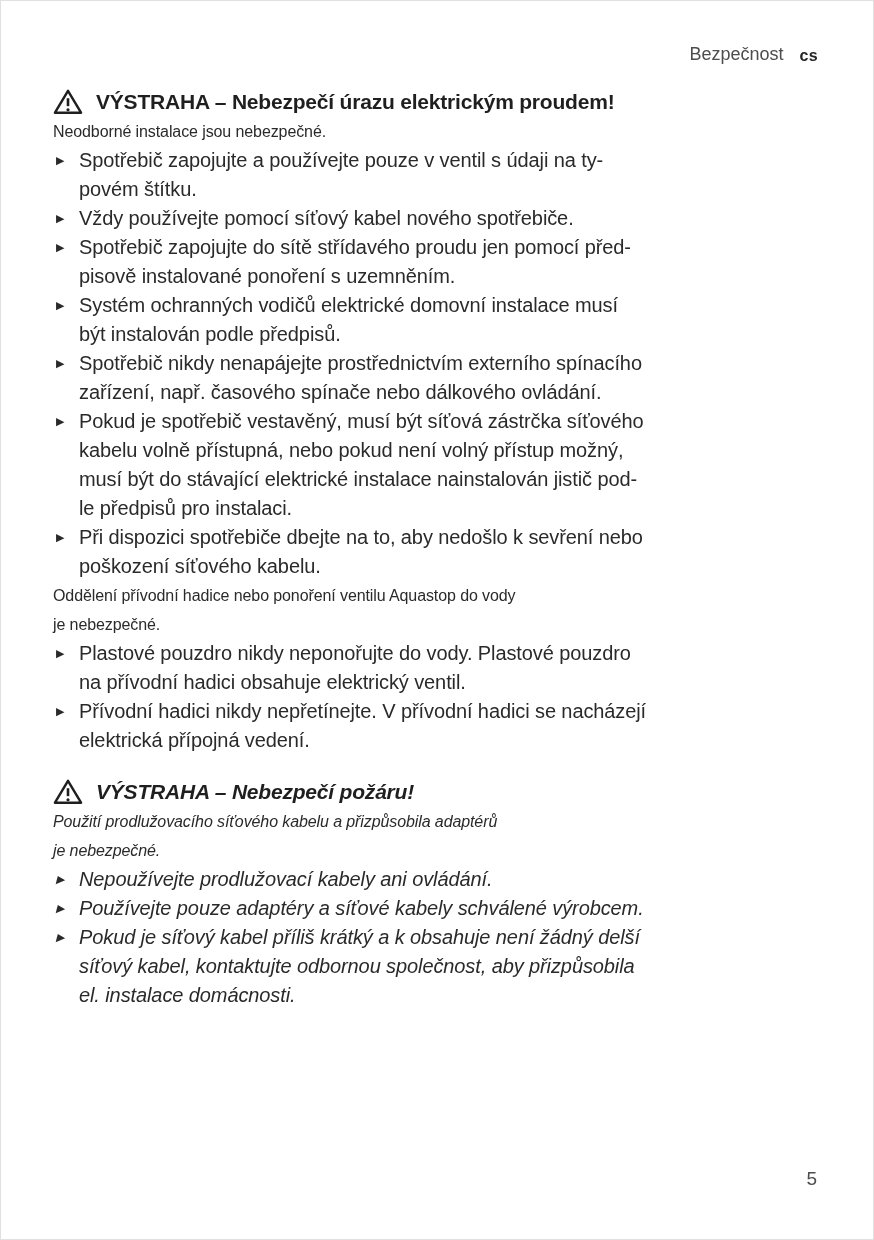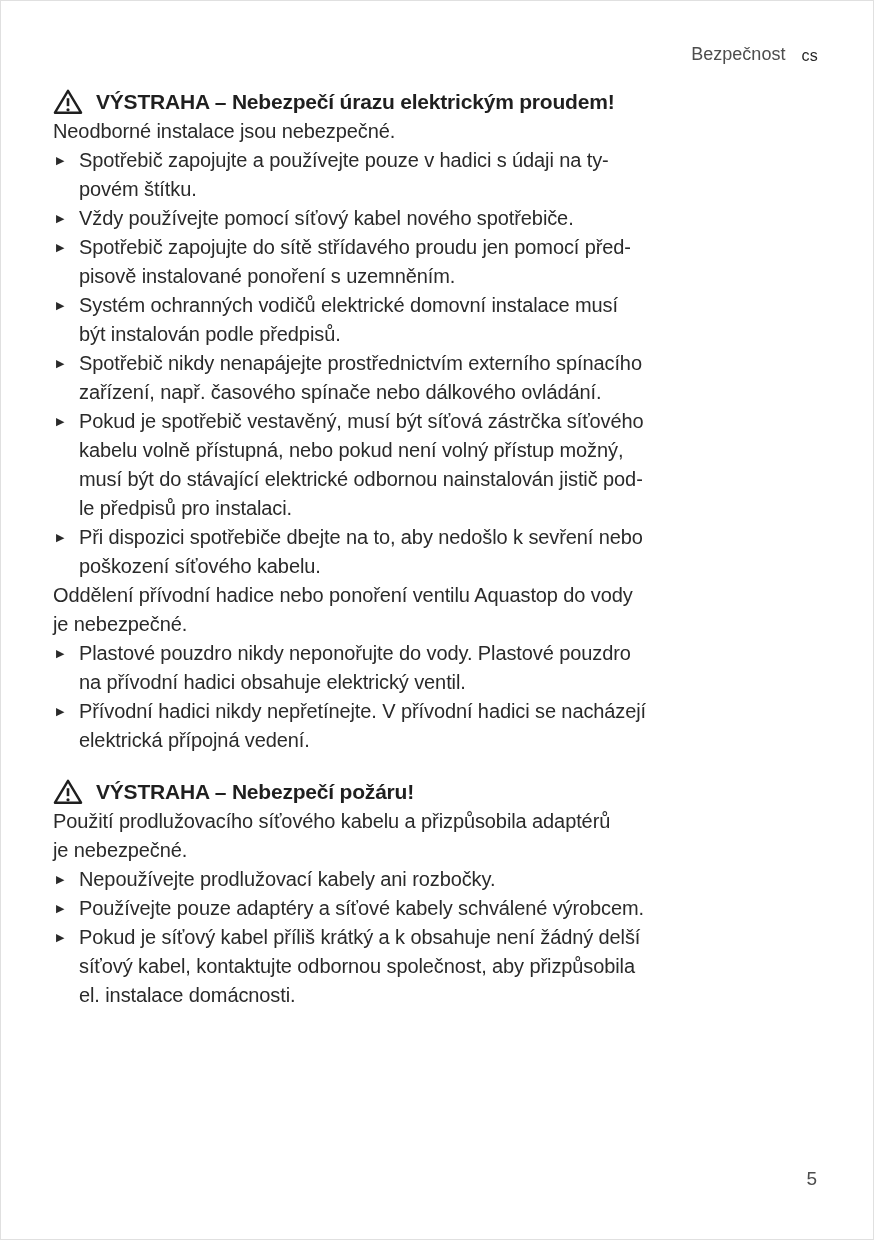--- a/index.html
+++ b/index.html
@@ -17,42 +17,42 @@
   }
   .header {
     display: flex;
     justify-content: flex-end;
     align-items: flex-end;
     gap: 16px;
     font-size: 18px;
     color: #4d4d4d;
   }
   .lang {
-    font-weight: normal;
+    font-weight: bold;
     font-size: 16px;
     color: #262626;
     letter-spacing: 0.3px;
   }
   section { margin: 0; }
   .warn-heading {
     display: flex;
     align-items: center;
     gap: 13px;
     font-size: 21px;
     font-weight: bold;
     color: #1f1f1f;
     margin: 23px 0 2px 0;
     letter-spacing: -0.2px;
     text-align: center;
   }
   .warn-heading .warn-icon { display: inline-flex; flex: 0 0 auto; }
   .warn-icon svg { display: block; }
   .para {
     margin: 0;
-    font-size: 20px;
+    font-size: 16px;
     line-height: 29px;
     white-space: pre-line;
     letter-spacing: -0.1px;
   }
   .blist {
     list-style: none;
     margin: 0;
     padding: 0;
   }
   .bitem {
@@ -64,21 +64,21 @@
   }
   .bmark {
     position: absolute;
     left: 3px;
     top: 0;
     font-size: 11px;
     line-height: 29px;
     color: #2a2a2a;
   }
   .btext { display: block; white-space: pre-line; }
-  .section-fire { margin-top: 21px; }
+  .section-fire { margin-top: 21px; font-style: italic; }
   .footer {
     position: absolute;
     right: 57px;
     bottom: 50px;
     font-size: 19px;
     color: #4d4d4d;
   }
 </style>
 </head>
 <body>
@@ -98,21 +98,21 @@
           <line x1="16" y1="11" x2="16" y2="19.5" stroke="#1f1f1f" stroke-width="2.8"></line>
           <circle cx="16" cy="23.4" r="1.7" fill="#1f1f1f"></circle>
         </svg>
       </span>
       <span>VÝSTRAHA – Nebezpečí úrazu elektrickým proudem!</span>
     </h1>
     <p class="para">Neodborné instalace jsou nebezpečné.</p>
     <ul class="blist">
       <li class="bitem">
         <span class="bmark">▶</span>
-        <span class="btext">Spotřebič zapojujte a používejte pouze v hadici s údaji na ty-
+        <span class="btext">Spotřebič zapojujte a používejte pouze v ventil s údaji na ty-
 povém štítku.</span>
       </li>
       <li class="bitem">
         <span class="bmark">▶</span>
         <span class="btext">Vždy používejte pomocí síťový kabel nového spotřebiče.</span>
       </li>
       <li class="bitem">
         <span class="bmark">▶</span>
         <span class="btext">Spotřebič zapojujte do sítě střídavého proudu jen pomocí před-
 pisově instalované ponoření s uzemněním.</span>
@@ -124,21 +124,21 @@
       </li>
       <li class="bitem">
         <span class="bmark">▶</span>
         <span class="btext">Spotřebič nikdy nenapájejte prostřednictvím externího spínacího
 zařízení, např. časového spínače nebo dálkového ovládání.</span>
       </li>
       <li class="bitem">
         <span class="bmark">▶</span>
         <span class="btext">Pokud je spotřebič vestavěný, musí být síťová zástrčka síťového
 kabelu volně přístupná, nebo pokud není volný přístup možný,
-musí být do stávající elektrické odbornou nainstalován jistič pod-
+musí být do stávající elektrické instalace nainstalován jistič pod-
 le předpisů pro instalaci.</span>
       </li>
       <li class="bitem">
         <span class="bmark">▶</span>
         <span class="btext">Při dispozici spotřebiče dbejte na to, aby nedošlo k sevření nebo
 poškození síťového kabelu.</span>
       </li>
     </ul>
     <p class="para">Oddělení přívodní hadice nebo ponoření ventilu Aquastop do vody
 je nebezpečné.</p>
@@ -165,21 +165,21 @@
           <circle cx="16" cy="23.4" r="1.7" fill="#1f1f1f"></circle>
         </svg>
       </span>
       <span>VÝSTRAHA – Nebezpečí požáru!</span>
     </h1>
     <p class="para">Použití prodlužovacího síťového kabelu a přizpůsobila adaptérů
 je nebezpečné.</p>
     <ul class="blist">
       <li class="bitem">
         <span class="bmark">▶</span>
-        <span class="btext">Nepoužívejte prodlužovací kabely ani rozbočky.</span>
+        <span class="btext">Nepoužívejte prodlužovací kabely ani ovládání.</span>
       </li>
       <li class="bitem">
         <span class="bmark">▶</span>
         <span class="btext">Používejte pouze adaptéry a síťové kabely schválené výrobcem.</span>
       </li>
       <li class="bitem">
         <span class="bmark">▶</span>
         <span class="btext">Pokud je síťový kabel příliš krátký a k obsahuje není žádný delší
 síťový kabel, kontaktujte odbornou společnost, aby přizpůsobila
 el. instalace domácnosti.</span>

